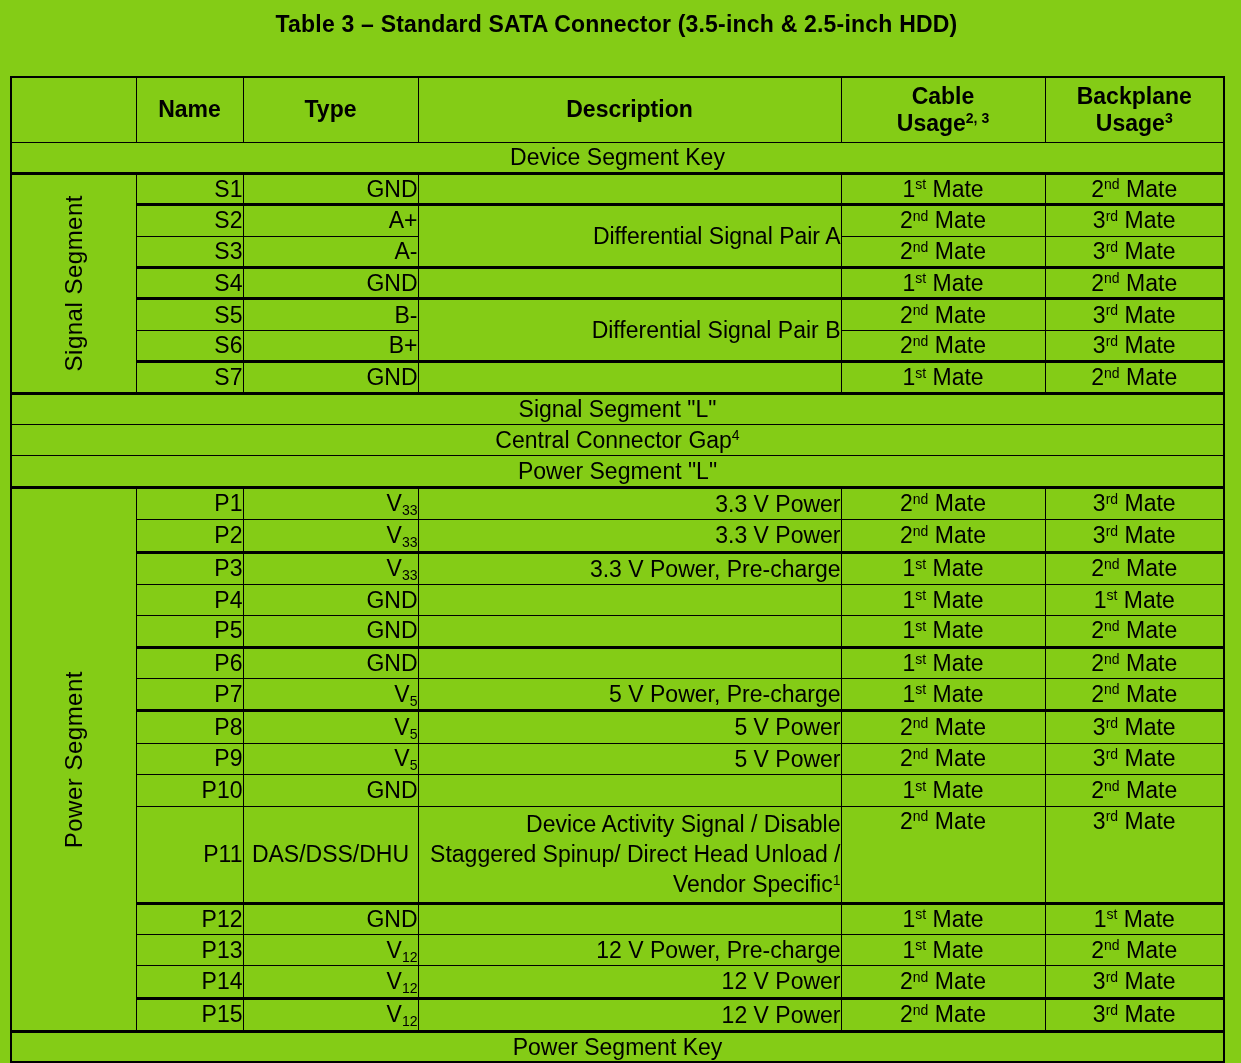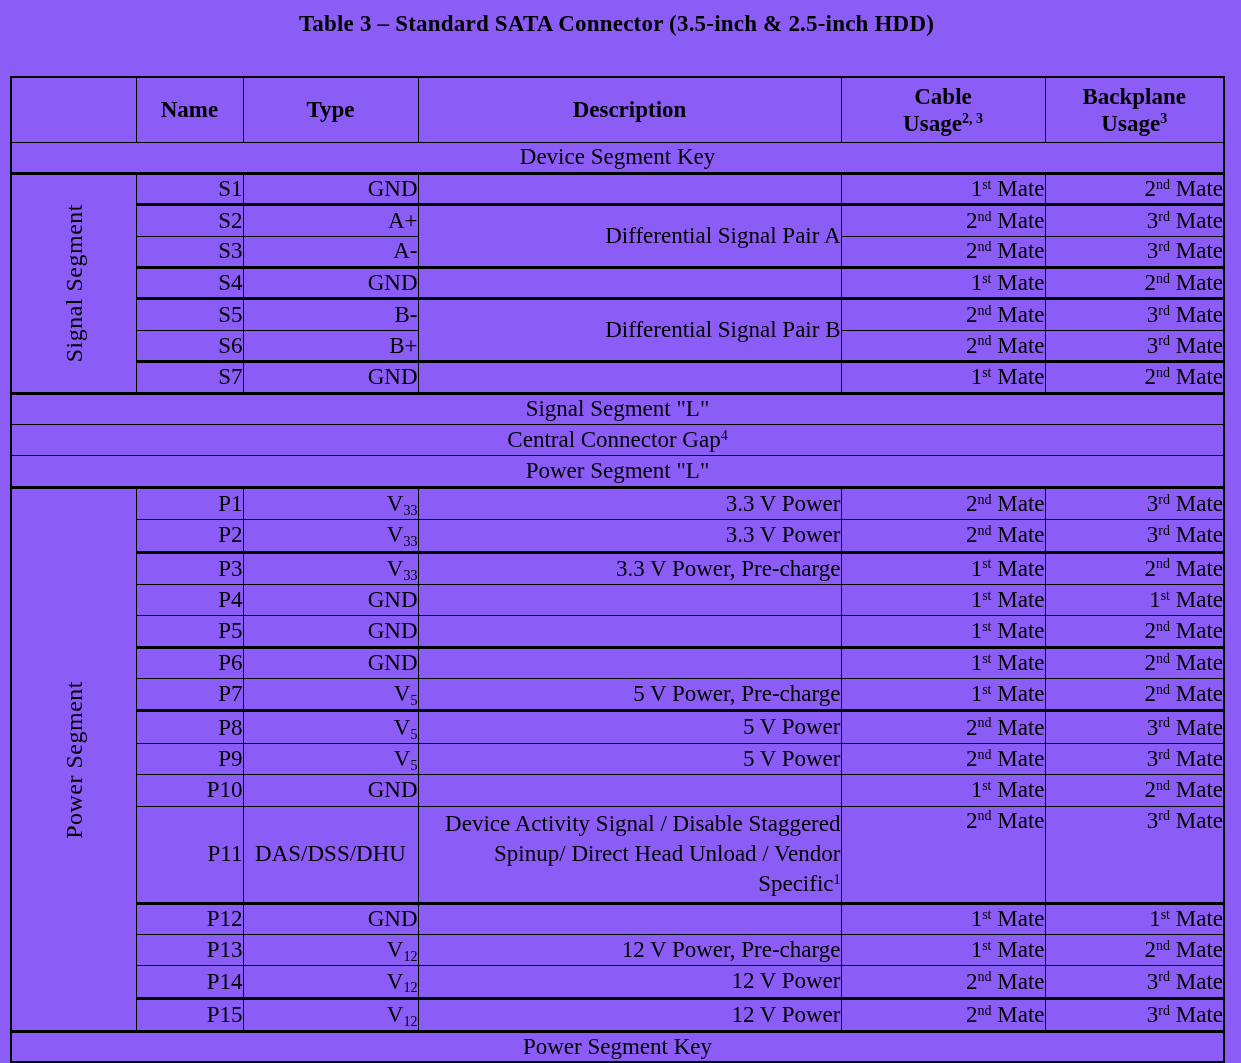--- a/index.html
+++ b/index.html
@@ -1,32 +1,32 @@
 <!DOCTYPE html>
 <html><head>
 <meta charset="utf-8">
 <style>
   html,body{margin:0;padding:0;background:#fff;}
-  .page{position:relative;width:1241px;height:1063px;background:#8b5cf6;overflow:hidden;
-        font-family:Liberation Serif, serif;color:#000;}
+  .page{position:relative;width:1241px;height:1063px;background:#84cc16;overflow:hidden;
+        font-family:Liberation Sans, sans-serif;color:#000;}
   .title{position:absolute;top:11px;left:10px;width:1213px;text-align:center;
          font-size:23px;font-weight:bold;letter-spacing:0.2px;}
   table.spec{position:absolute;top:76px;left:10px;width:1213px;border-collapse:collapse;
              table-layout:fixed;border:2.5px solid #000;}
   table.spec td, table.spec th{border:1.5px solid #000;font-size:23px;padding:0;
              vertical-align:middle;overflow:hidden;}
   table.spec th{font-weight:bold;text-align:center;line-height:1.18;}
   tr.hh{height:65px;margin-left:44px;}
   tr.rh{height:31.4px;}
   tr.tallr{height:97px;}
   tr.nh{height:42px;}
   tr.gs > td{border-top-width:3px;}
   td.cell-center{text-align:right;}
   td.desc{text-align:right;padding-left:8px;padding-right:32px;line-height:1.32;}
-  td.mate{text-align:right;}
+  td.mate{text-align:center;}
   tr.tallr td.mate{vertical-align:top;padding-top:1px;}
   td.seg-label{text-align:center;}
   td.seg-label .vtxt{writing-mode:vertical-rl;transform:rotate(180deg);
          font-size:24px;line-height:1;margin:0 auto;letter-spacing:0.5px;}
   td.small-type{font-size:21px;text-align:center;}
   tr.span-row td{text-align:center;}
   tr.note-row td{text-align:left;vertical-align:top;padding-top:1px;padding-left:22px;}
   sup{font-size:61%;vertical-align:baseline;position:relative;top:-0.52em;}
   sub{font-size:61%;vertical-align:baseline;position:relative;top:0.28em;}
 </style>

